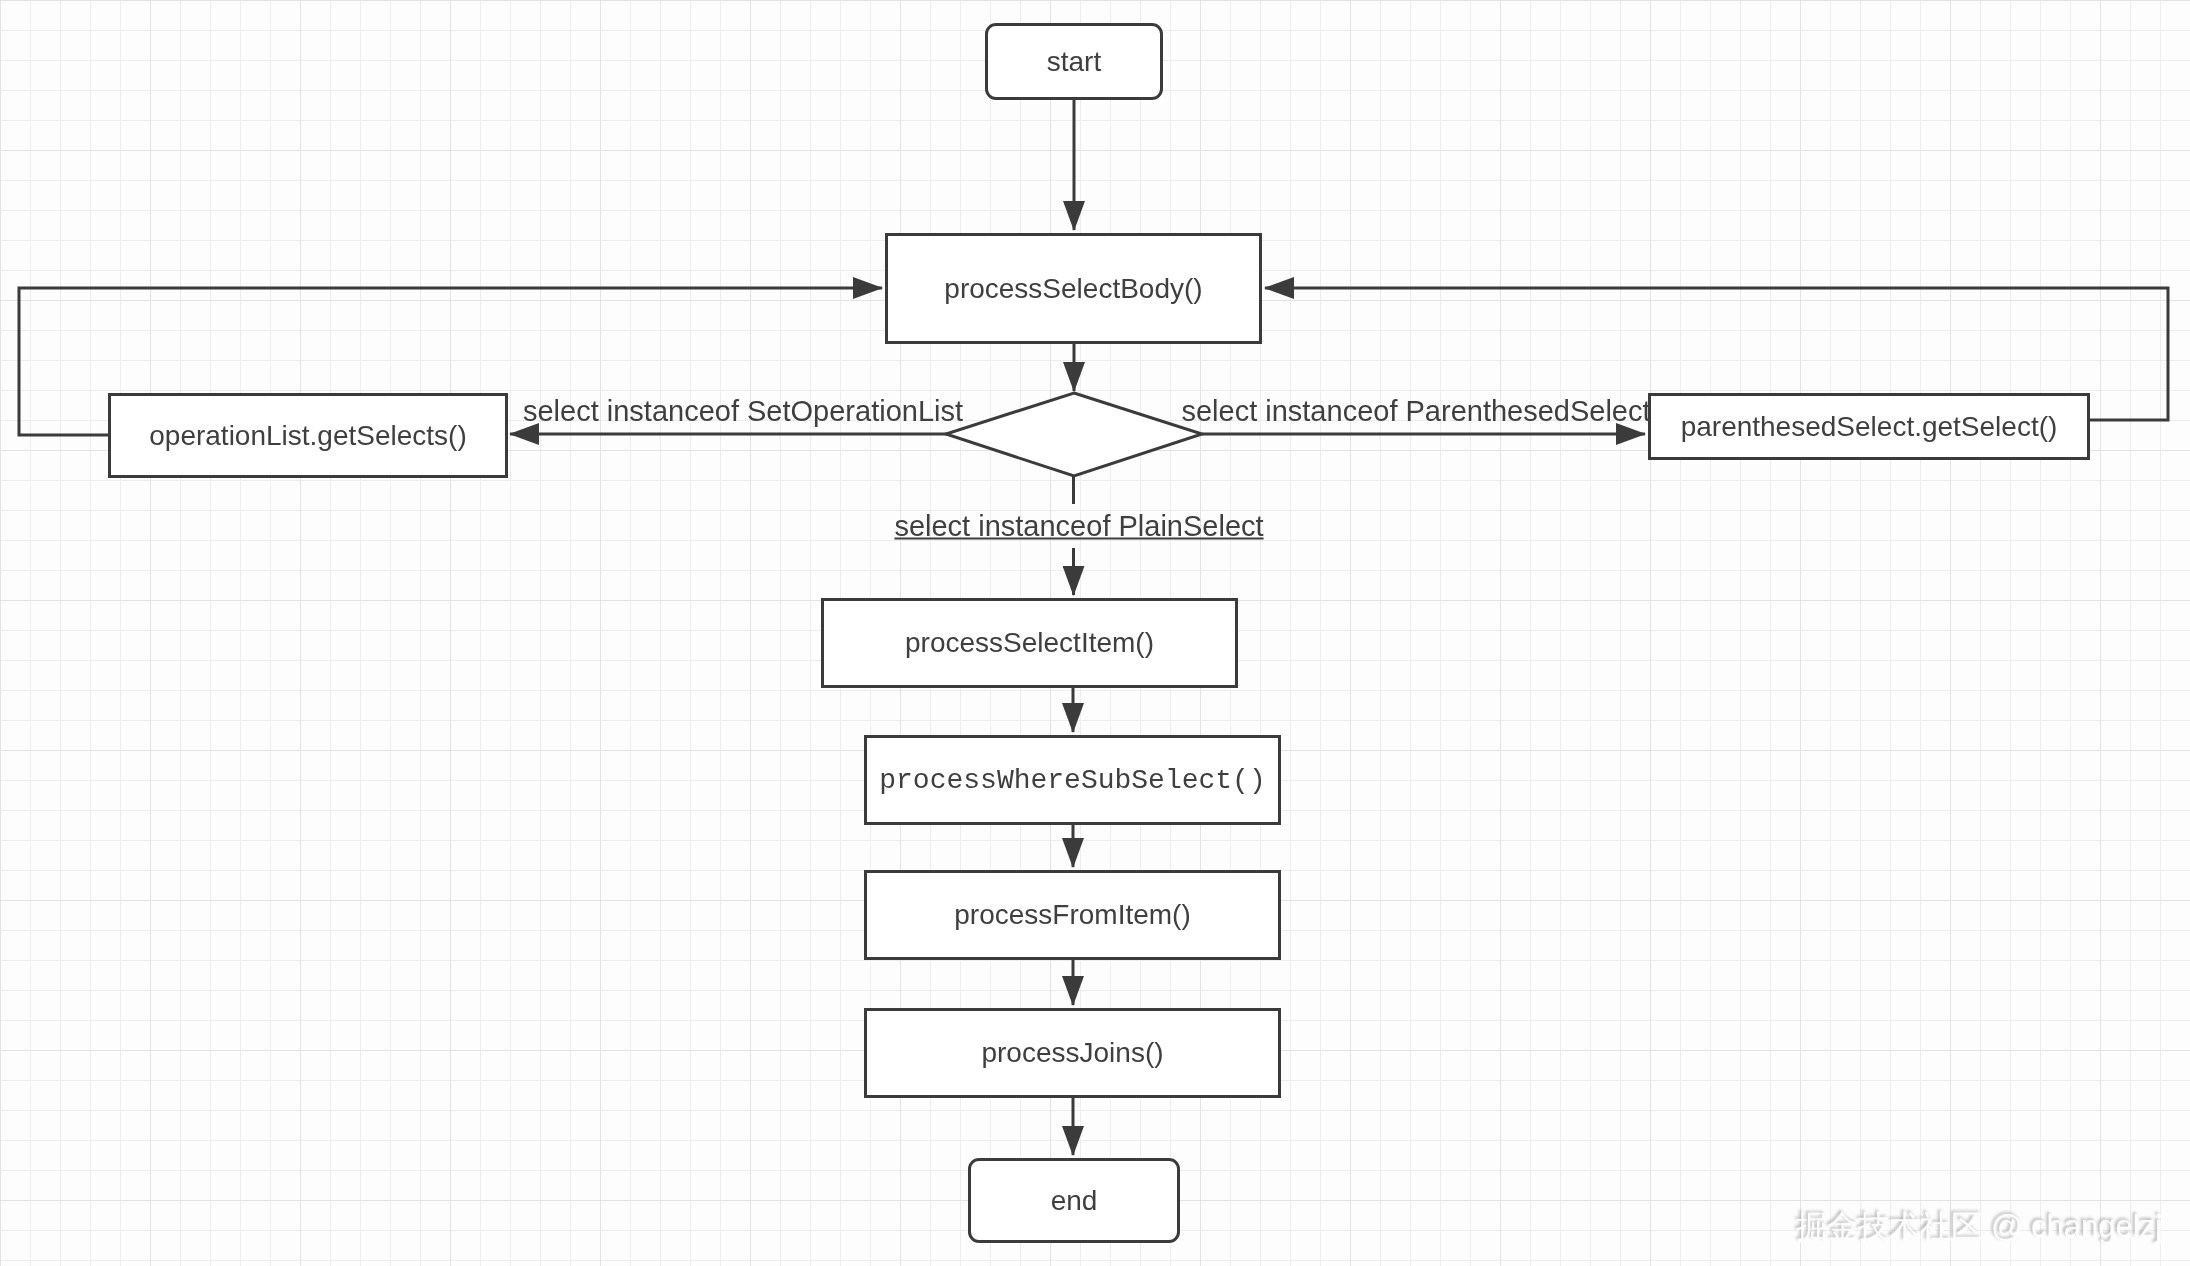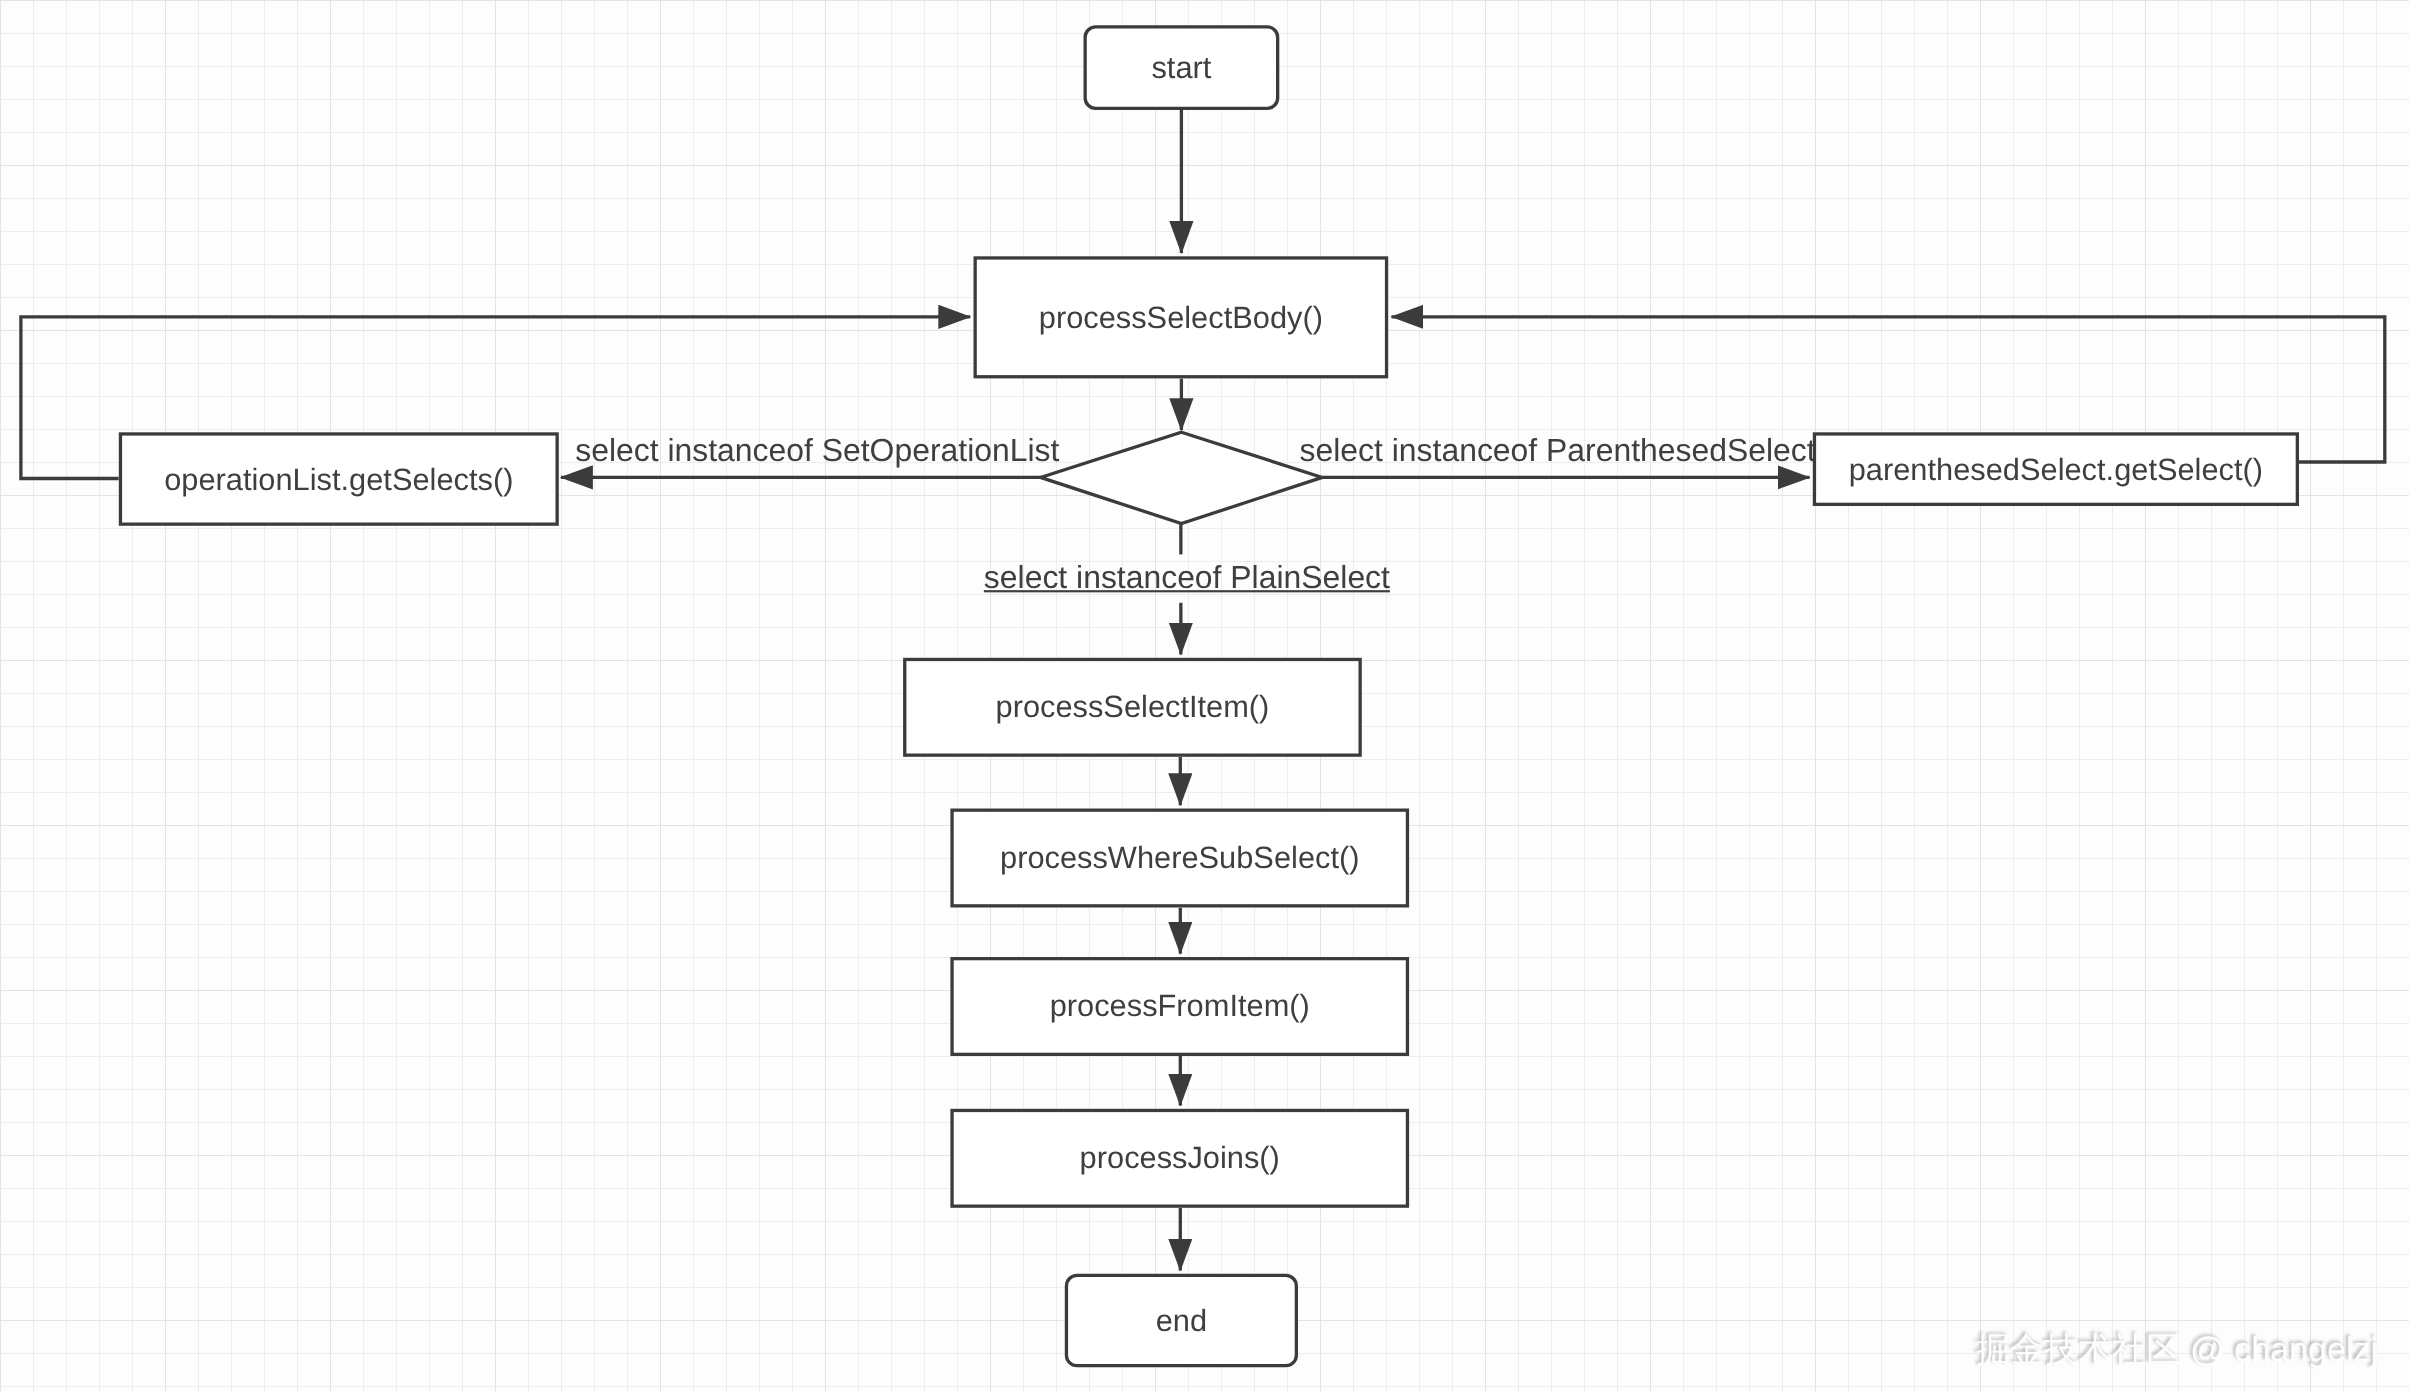--- a/index.html
+++ b/index.html
@@ -112,21 +112,21 @@
   <div class="node rounded" style="left:985px; top:23px; width:178px; height:77px;">start</div>
 
   <div class="node" style="left:885px; top:233px; width:377px; height:111px;">processSelectBody()</div>
 
   <div class="node" style="left:108px; top:393px; width:400px; height:85px;">operationList.getSelects()</div>
 
   <div class="node" style="left:1648px; top:393px; width:442px; height:67px;">parenthesedSelect.getSelect()</div>
 
   <div class="node" style="left:821px; top:598px; width:417px; height:90px;">processSelectItem()</div>
 
-  <div class="node" style="left:864px; top:735px; width:417px; height:90px;">processWhereSubSelect()</div>
+  <div class="node" style="left:864px; top:735px; width:417px; height:90px;font-family:Liberation Mono, monospace;">processWhereSubSelect()</div>
 
   <div class="node" style="left:864px; top:870px; width:417px; height:90px;">processFromItem()</div>
 
   <div class="node" style="left:864px; top:1008px; width:417px; height:90px;">processJoins()</div>
 
   <div class="node rounded" style="left:968px; top:1158px; width:212px; height:85px;">end</div>
 
   <div class="edge-label" style="left:1416px; top:411px;">select instanceof ParenthesedSelect</div>
 
   <div class="edge-label" style="left:743px; top:411px;">select instanceof SetOperationList</div>

